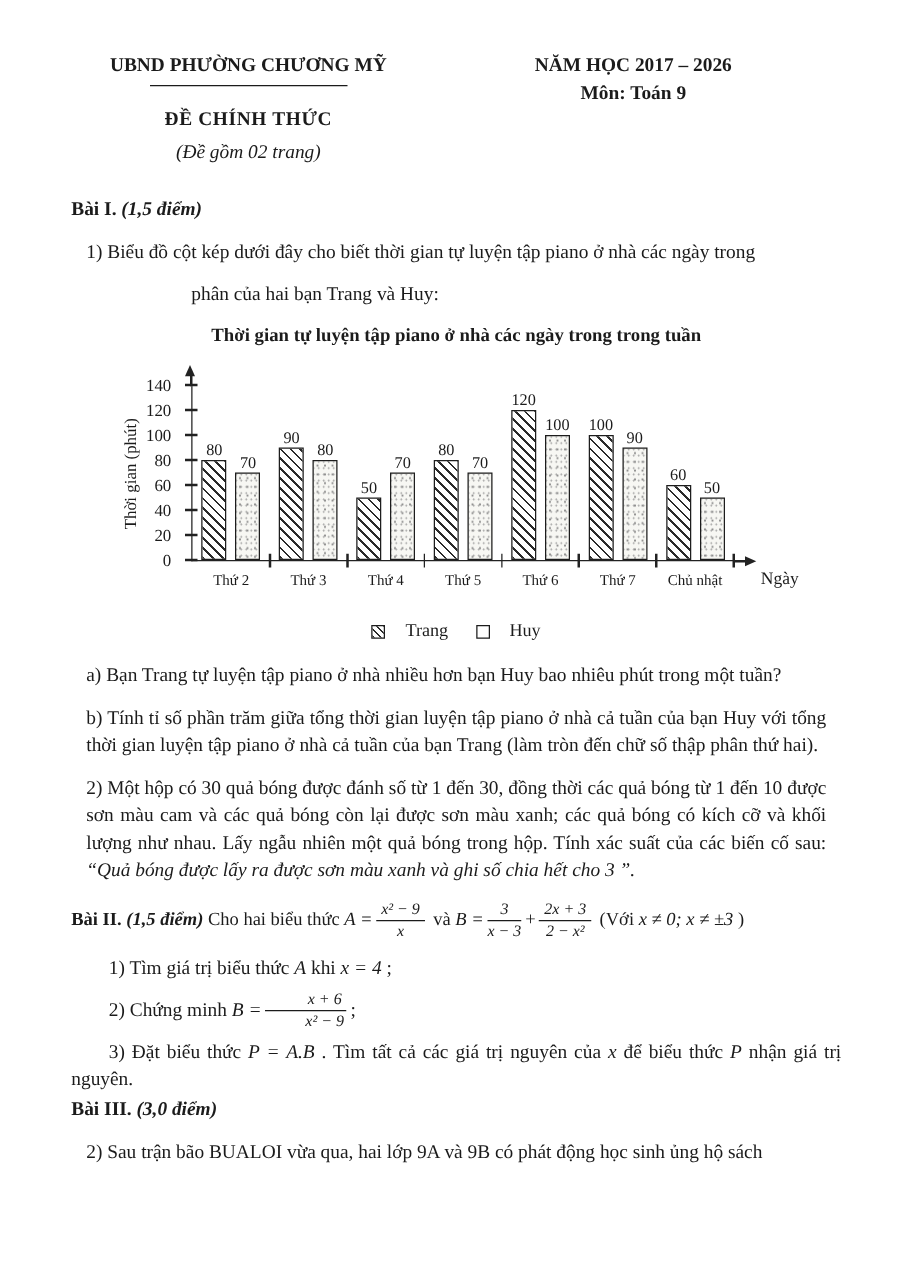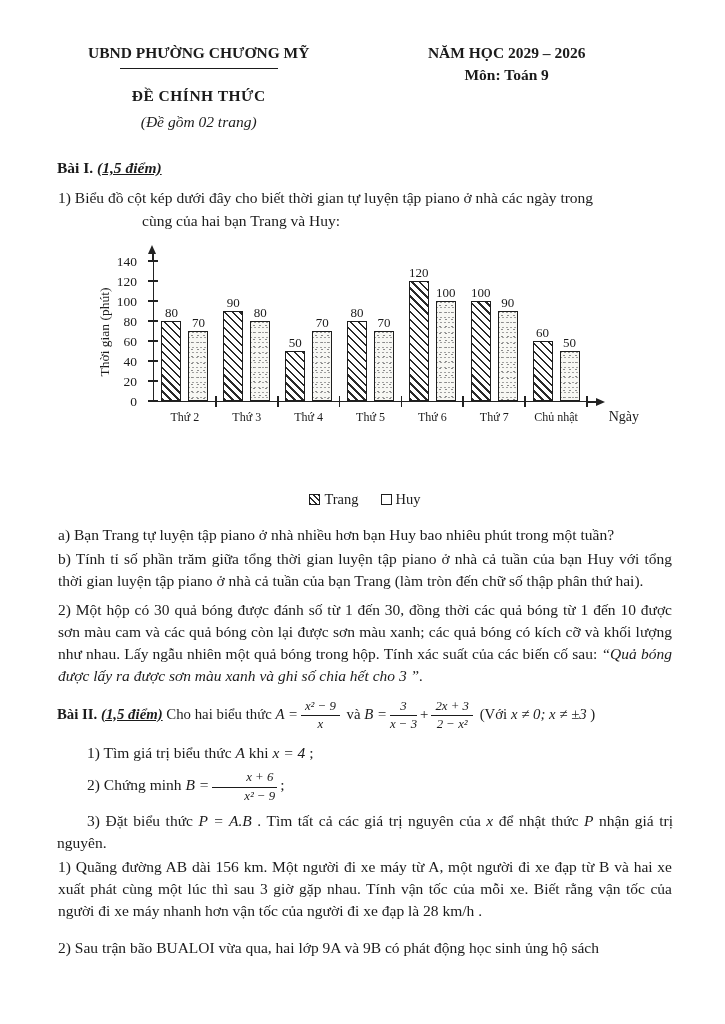--- a/index.html
+++ b/index.html
@@ -16,24 +16,24 @@
   .header { display: flex; margin-bottom: 24px; }
   .h-left { width: 46%; text-align: center; }
   .h-right { width: 54%; text-align: center; }
   .h-b { font-weight: bold; }
   .h-school { font-weight: bold; font-size: 16px; }
   .h-rule { width: 158px; border-top: 1.6px solid #1b1b1b; margin: 4px auto 16px; }
   .h-official { font-weight: bold; letter-spacing: 0.5px; margin-top: 10px; }
   .h-pages { font-style: italic; margin-top: 4px; }
   .h-right div { font-weight: bold; }
 
-  p { margin: 1px; }
+  p { margin: 12px; }
   .just { text-align: justify; }
   .b { font-weight: bold; }
-  .bi { font-weight: bold; font-style: italic; text-decoration: underline; }
+  .bi { font-weight: bold; font-style: italic; }
   .i { font-style: italic; }
   .mi { font-style: italic; }
 
   .sec-label { margin: 0 0 8px 0; }
   .line2-indent { padding-left: 84px; }
 
   
   .chart-title { text-align: center; font-weight: bold; font-size: 15px; line-height: 1.35; }
   .chart-wrap { margin-top: 8px; }
   .chart-area { position: relative; width: 616px; height: 192px; margin-top: 14px; }
@@ -63,21 +63,21 @@
   .bar-huy { background-color: #f7f7f3;
     background-image: radial-gradient(circle, #8a8a8a 0.7px, transparent 1px),
                       radial-gradient(circle, #9f9f9f 0.6px, transparent 0.9px);
     background-size: 6px 7px, 4px 5px; background-position: 0 0, 2px 3px; }
   .bar-value { position: absolute; top: -18px; left: 50%; transform: translateX(-50%);
                font-size: 13px; white-space: nowrap; }
   .day-label { position: absolute; bottom: -25px; left: 50%; transform: translateX(-50%);
                font-size: 12px; white-space: nowrap; }
   .chart-legend { display: flex; justify-content: center; align-items: center; gap: 22px;
                   margin: 10px 0 14px 0; }
-  .lg-item { display: inline-flex; align-items: center; gap: 4px; font-size: 14.5px; margin-top: 41px; }
+  .lg-item { display: inline-flex; align-items: center; gap: 16px; font-size: 14.5px; }
   .lg-swatch { width: 11px; height: 11px; border: 1.4px solid #1d1d1d; display: inline-block; }
   .lg-trang { background-image: repeating-linear-gradient(45deg, #2a2a2a 0px, #2a2a2a 1.3px, #ffffff 1.3px, #ffffff 4px); }
   .lg-huy { background: #ffffff; }
 
   
   .frac { display: inline-flex; flex-direction: column; vertical-align: middle;
           text-align: center; font-size: 12.8px; line-height: 1.2; margin: 0 3px; }
   .fr-num { border-bottom: 1.2px solid #1b1b1b; padding: 0 4px 1px; }
   .fr-den { padding-top: 1px; }
   .b2line { margin: 2px 0 10px 0; font-size: 14.8px; }
@@ -95,31 +95,32 @@
 <div class="page">
 
   <div class="header">
     <div class="h-left">
       <div class="h-b">UBND PHƯỜNG CHƯƠNG MỸ</div>
       <div class="h-rule"></div>
       <div class="h-official">ĐỀ CHÍNH THỨC</div>
       <div class="h-pages">(Đề gồm 02 trang)</div>
     </div>
     <div class="h-right">
-      <div>NĂM HỌC 2029 – 2026</div>
+      <div>NĂM HỌC 2017 – 2026</div>
       <div>Môn: Toán 9</div>
     </div>
   </div>
 
   <p class="sec-label"><span class="b">Bài I.</span> <span class="bi">(1,5 điểm)</span></p>
 
   <p>1) Biểu đồ cột kép dưới đây cho biết thời gian tự luyện tập piano ở nhà các ngày trong</p>
-  <p class="line2-indent">cùng của hai bạn Trang và Huy:</p>
+  <p class="line2-indent">phân của hai bạn Trang và Huy:</p>
 
   <div class="chart-wrap">
+    <div class="chart-title">Thời gian tự luyện tập piano ở nhà các ngày trong trong tuần</div>
 
     <div class="chart-area">
       <div class="chart-ylabel">Thời gian (phút)</div>
       <div class="chart-yticks" id="chart-yticks">
           <div class="ytick-label" style="bottom: -9px;">0</div>
           <div class="ytick-label" style="bottom: 11px;">20</div>
           <div class="ytick-label" style="bottom: 31px;">40</div>
           <div class="ytick-label" style="bottom: 51px;">60</div>
           <div class="ytick-label" style="bottom: 71px;">80</div>
           <div class="ytick-label" style="bottom: 91px;">100</div>
@@ -243,19 +244,19 @@
         <span class="fr-den mi">2 − x²</span>
       </span><span> (Với </span><span class="mi">x ≠ 0; x ≠ ±3</span><span> )</span></p>
 
   <p class="b2item"><span>1) Tìm giá trị biểu thức </span><span class="mi">A</span><span> khi </span><span class="mi">x = 4</span><span> ;</span></p>
 
   <p class="b2item"><span>2) Chứng minh </span><span class="mi">B =</span><span class="frac">
         <span class="fr-num mi">x + 6</span>
         <span class="fr-den mi">x² − 9</span>
       </span><span>;</span></p>
 
-  <p class="b2item3"><span>3) Đặt biểu thức </span><span class="mi">P = A.B</span><span> . Tìm tất cả các giá trị nguyên của </span><span class="mi">x</span><span> để nhật thức </span><span class="mi">P</span><span> nhận giá trị nguyên.</span></p>
-
-
-  <p class="just b3p1">1) Quãng đường AB dài 156 km. Một người đi xe máy từ A, một người đi xe đạp từ B và hai xe xuất phát cùng một lúc thì sau 3 giờ gặp nhau. Tính vận tốc của mỗi xe. Biết rằng vận tốc của người đi xe máy nhanh hơn vận tốc của người đi xe đạp là 28 km/h .</p>
+  <p class="b2item3"><span>3) Đặt biểu thức </span><span class="mi">P = A.B</span><span> . Tìm tất cả các giá trị nguyên của </span><span class="mi">x</span><span> để biểu thức </span><span class="mi">P</span><span> nhận giá trị nguyên.</span></p>
+
+  <p class="b3label"><span class="b">Bài III.</span> <span class="bi">(3,0 điểm)</span></p>
+
   <p class="just">2) Sau trận bão BUALOI vừa qua, hai lớp 9A và 9B có phát động học sinh ủng hộ sách</p>
 
 </div>
 
 </body></html>

